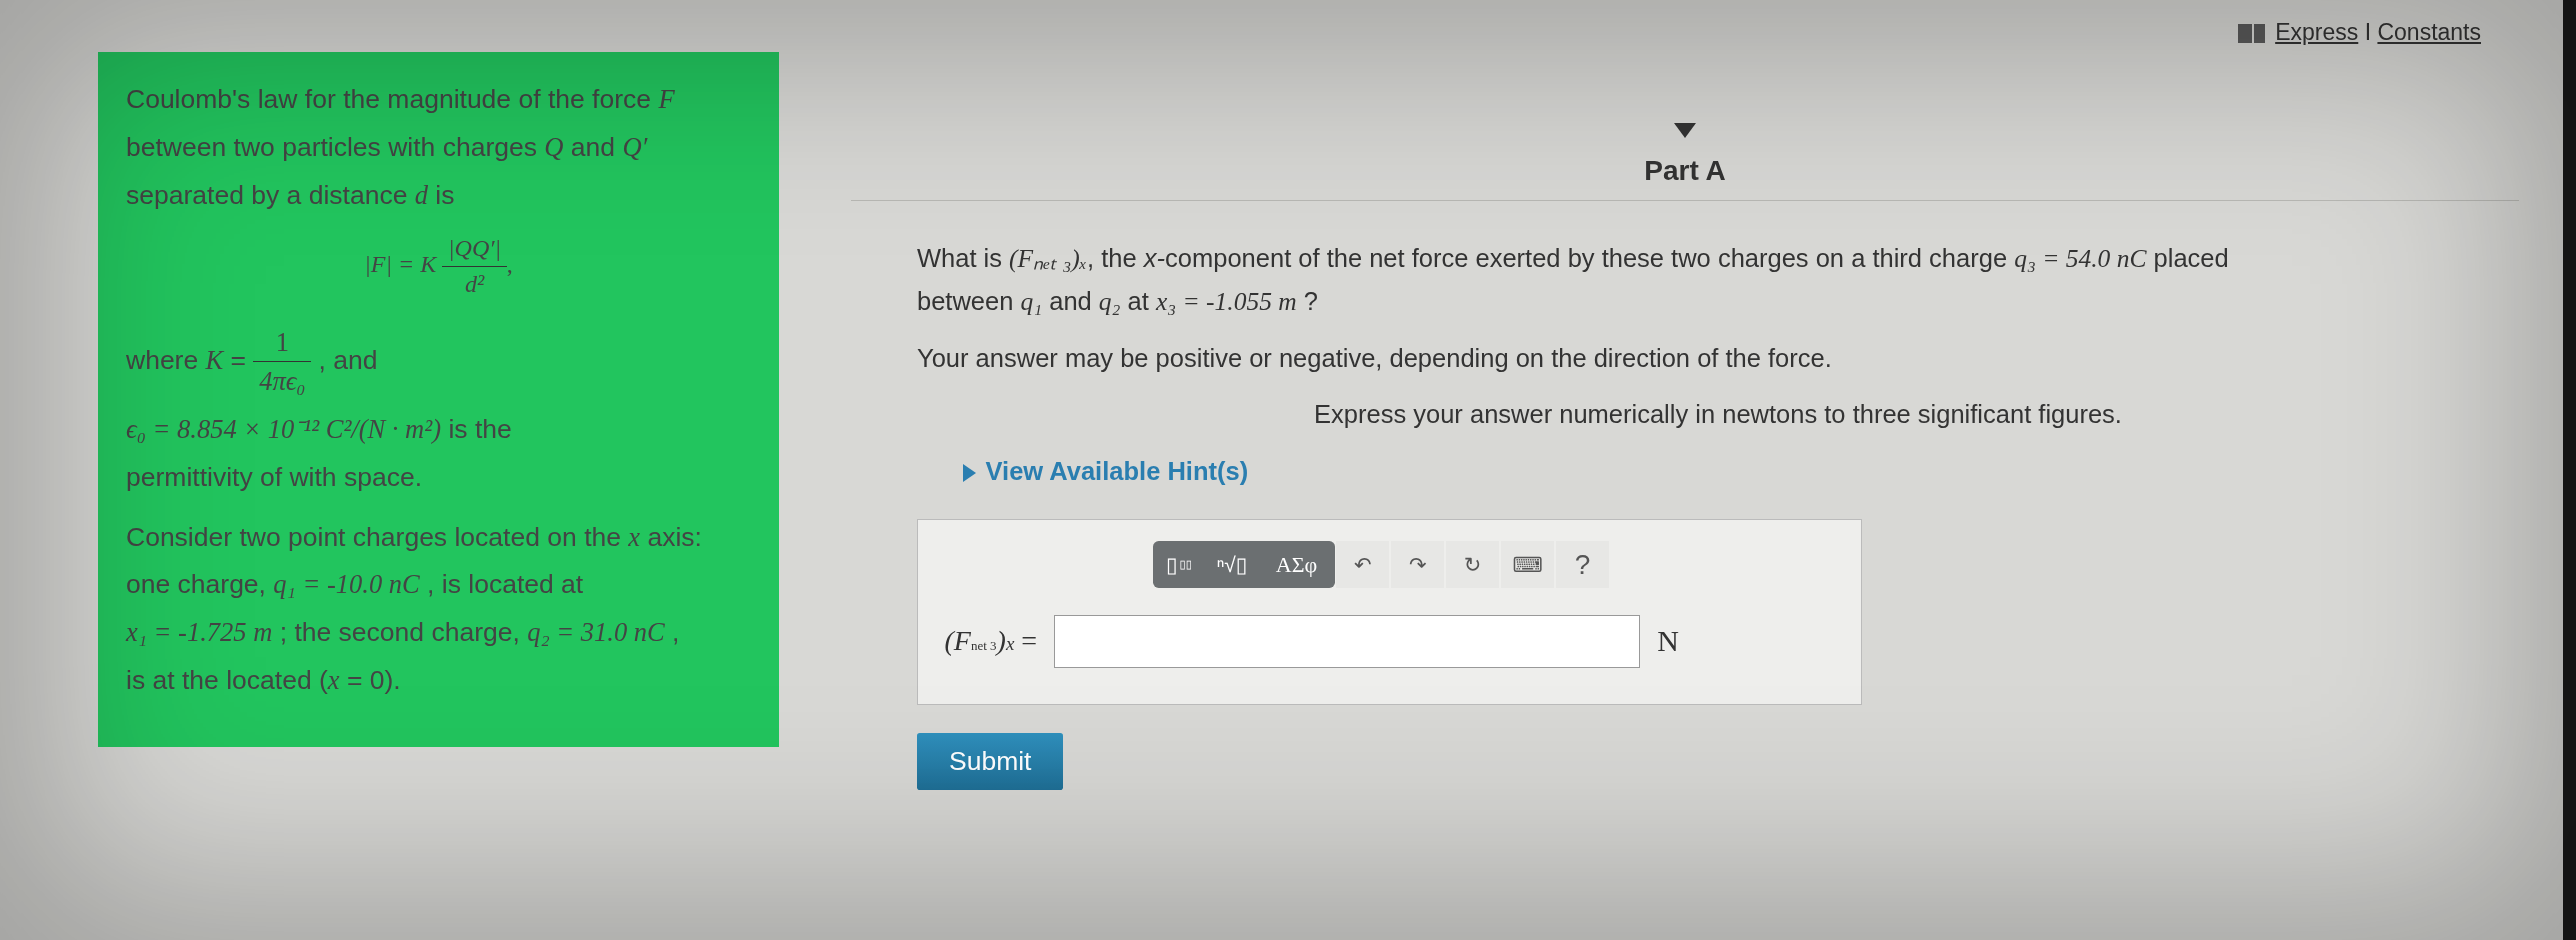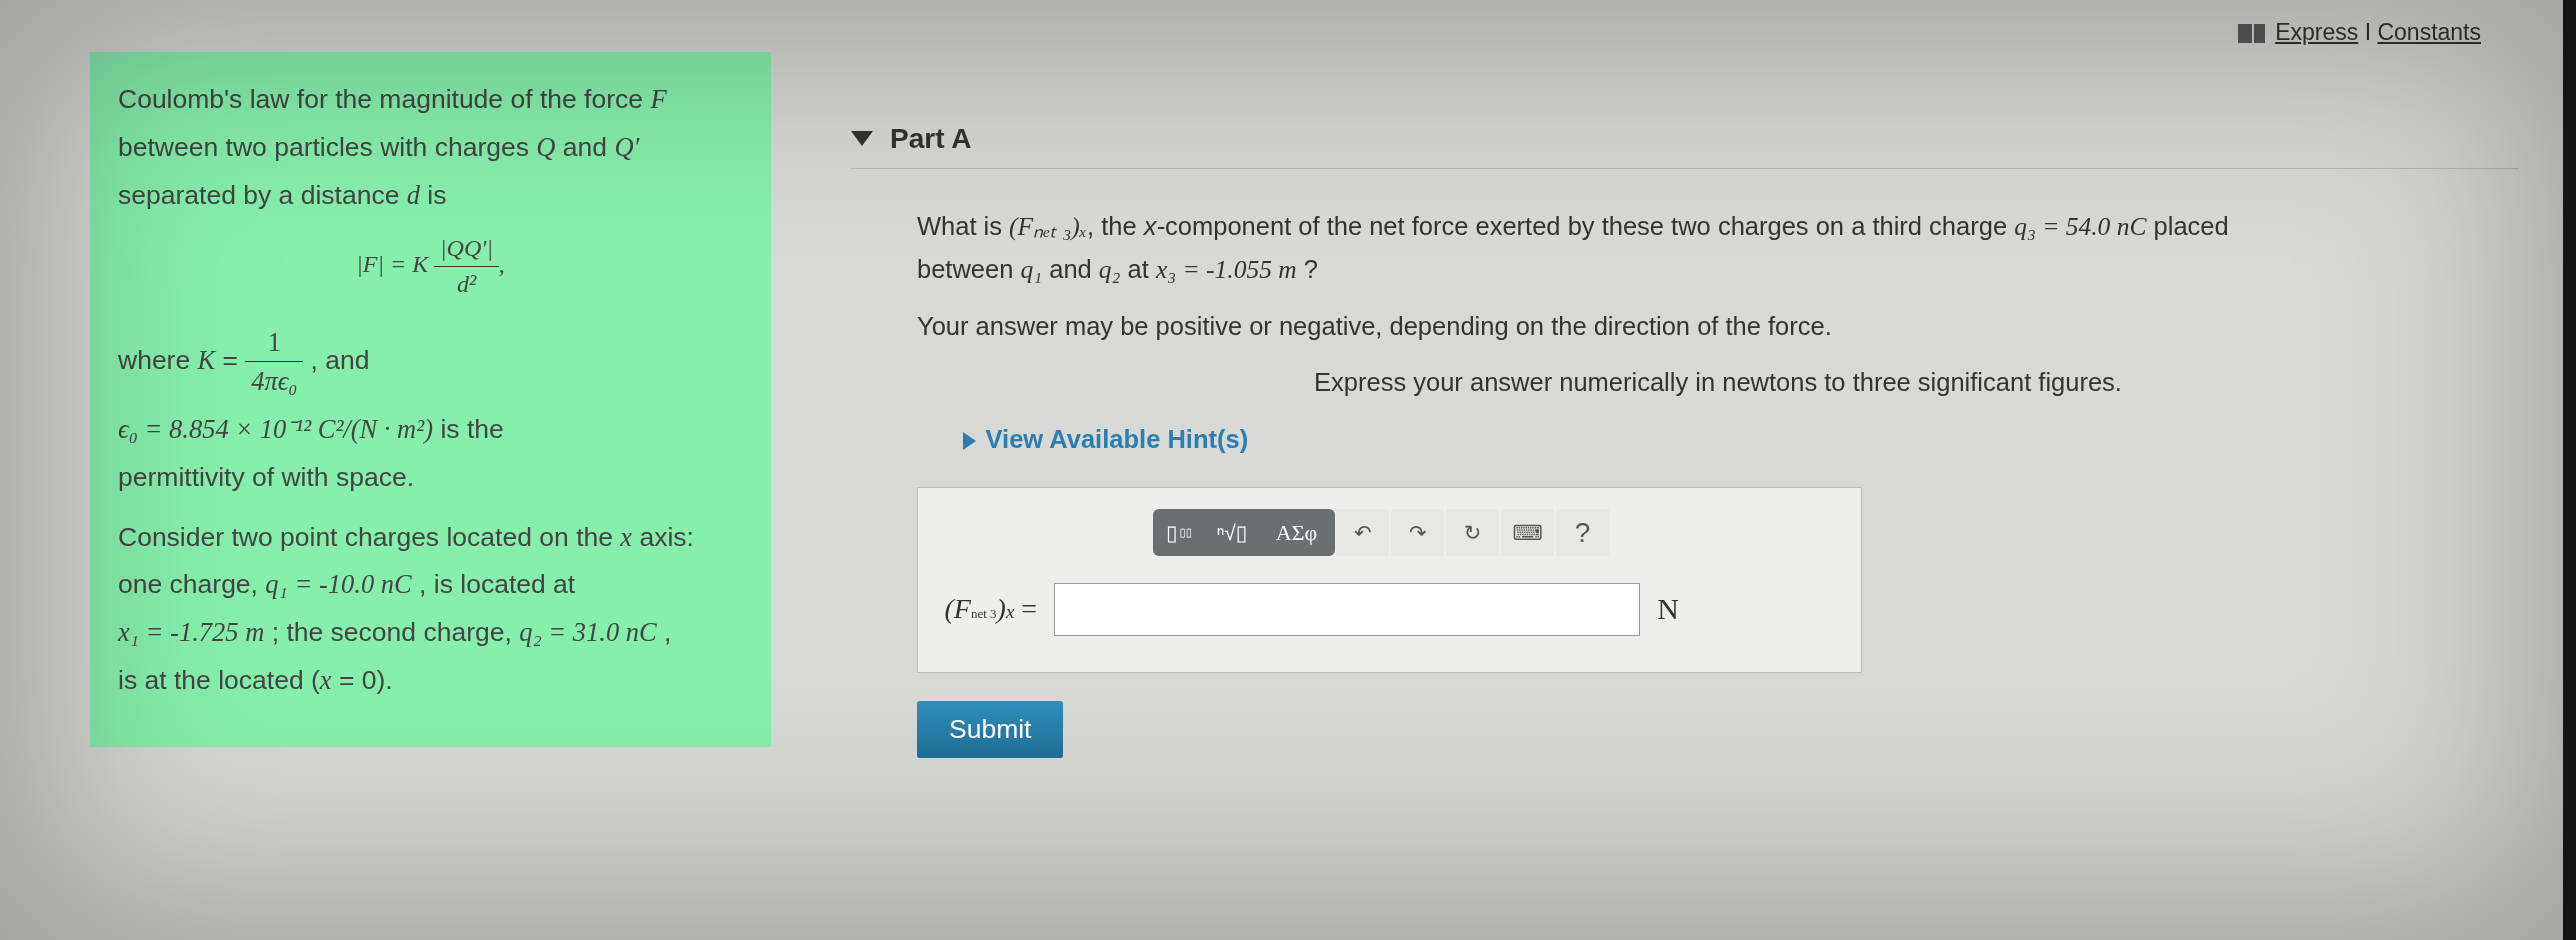--- a/index.html
+++ b/index.html
@@ -25,24 +25,24 @@
     vertical-align: middle;
     margin-right: 3.8px;
     position: relative;
   }
   .book-icon::after {
     content: ""; position:absolute; left:50%; top:0; bottom:0; width:1.9px; background:#d8d8d5;
   }
 
   .left-panel {
     position: absolute;
-    left: 90px;
+    left: 98px;
     top: 52px;
     width: 681px;
-    background: #86efac;
+    background: #22c55e;
     padding: 28px 28px 38px 28px;
     font-size: 26.5px;
     line-height: 1.45;
     color: #444;
   }
   .left-panel .formula-block {
     text-align: center;
     margin: 17px 0 21px 0;
     font-family: "Times New Roman", serif;
     font-size: 24px;
@@ -60,20 +60,21 @@
     top: 113px;
     right: 57px;
   }
   .part-header {
     display: flex;
     align-items: center;
     gap: 17px;
     border-bottom: 0.9px solid #b8b8b4;
     padding: 9.5px 0 13.2px 0;
     margin-bottom: 38px;
+    flex-direction: column;
   }
   .caret-down {
     width: 0; height: 0;
     border-left: 11.3px solid transparent;
     border-right: 11.3px solid transparent;
     border-top: 15px solid #333;
   }
   .part-title { font-size: 28px; font-weight: bold; color:#333;}
 
   .question-body { font-size: 25.5px; color:#333; line-height:1.55; margin-left: 66px; }

